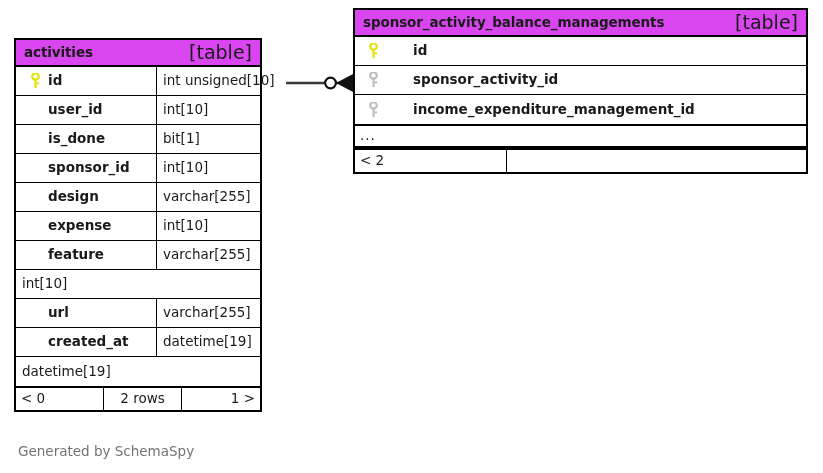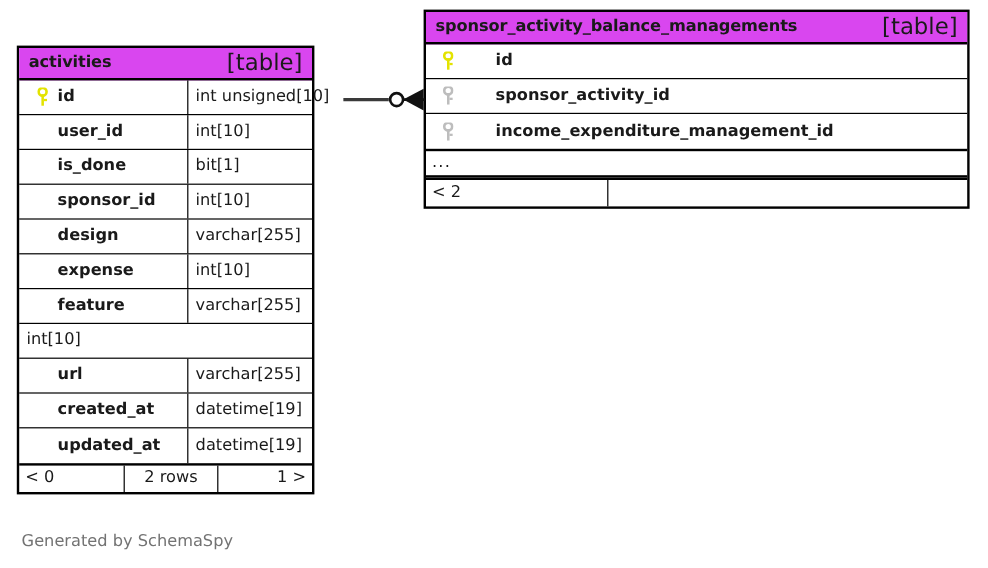--- a/index.html
+++ b/index.html
@@ -286,24 +286,20 @@
 
       <div class="col-row">
         <div class="col-name">
           <span class="key-slot"></span>
           <span class="col-label">created_at</span>
         </div>
         <div class="col-type">datetime[19]</div>
       </div>
 
       <div class="col-row">
-        <div class="col-name">
-          <span class="key-slot"></span>
-          <span class="col-label">updated_at</span>
-        </div>
         <div class="col-type">datetime[19]</div>
       </div>
 
     </div>
 
     <div class="tbl-footer">
       <div class="foot-cell foot-prev">&lt; 0</div>
       <div class="foot-cell foot-count">2 rows</div>
       <div class="foot-cell foot-next">1 &gt;</div>
     </div>

